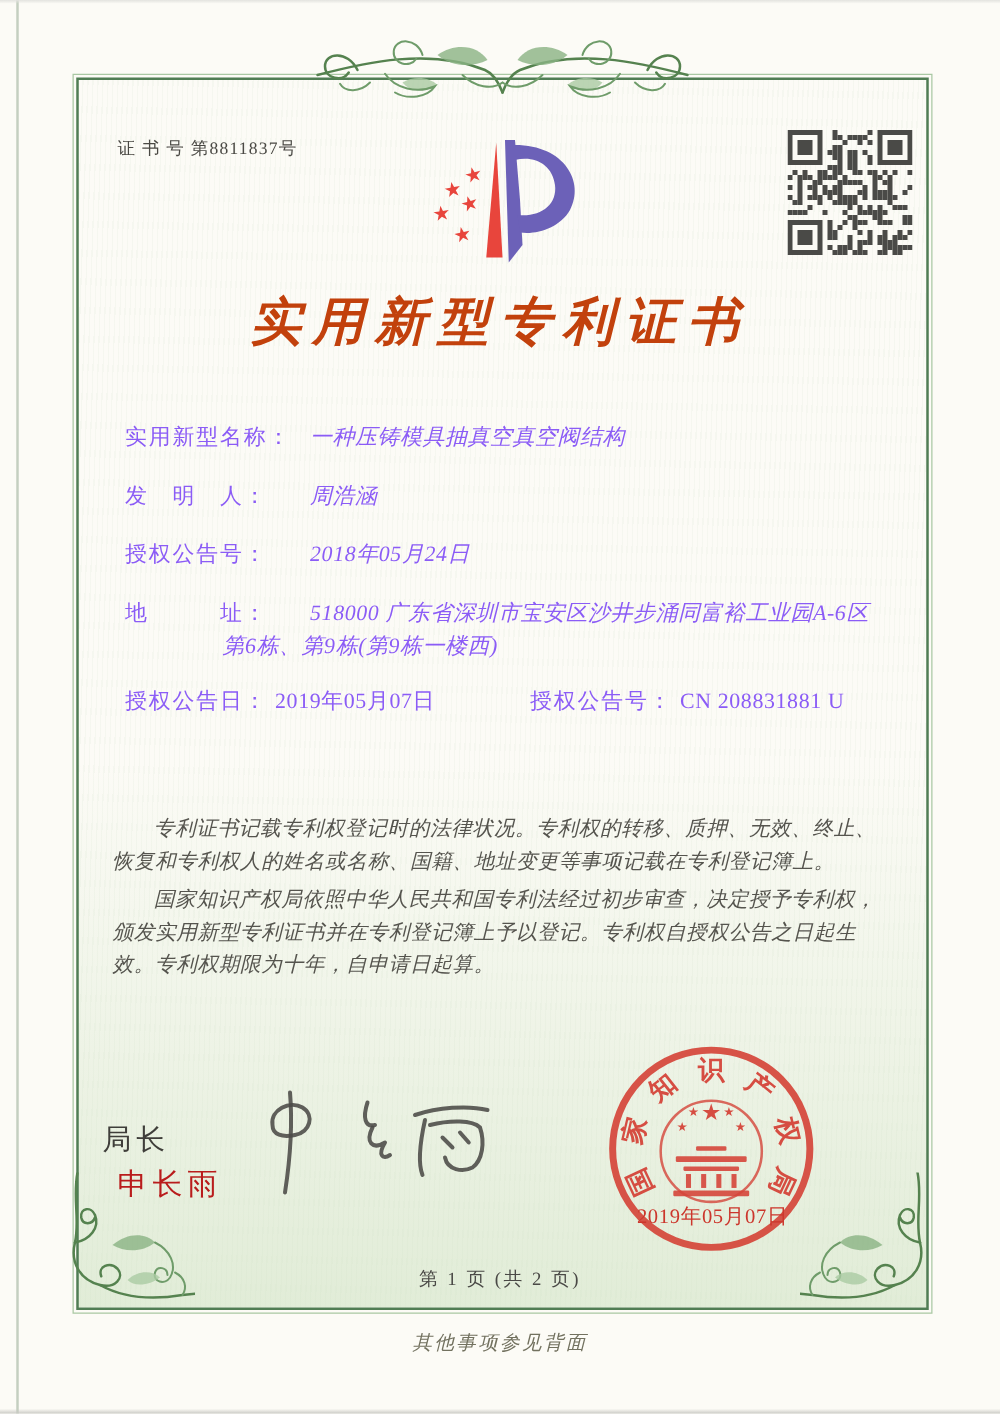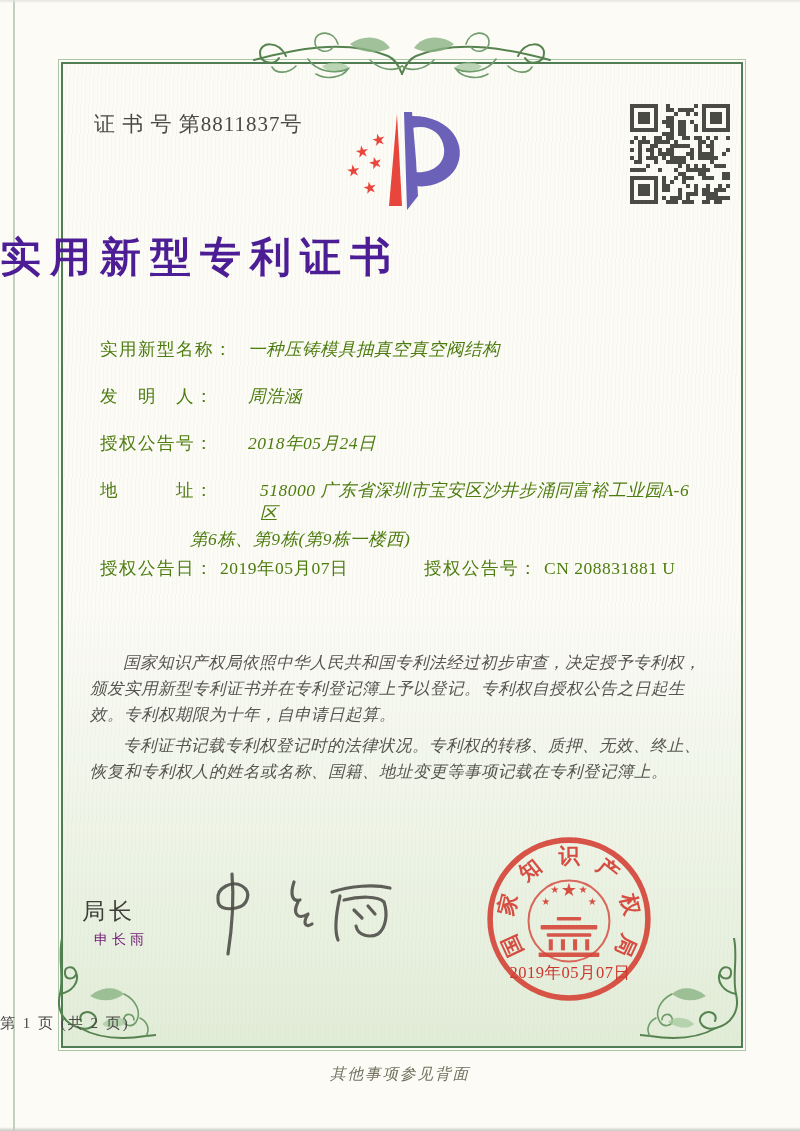--- a/index.html
+++ b/index.html
@@ -19,57 +19,57 @@
   .frame-inner{position:absolute;inset:2px;border:2px solid #507d54;}
   
   .orn-top{position:absolute;left:252px;top:26px;}
   .corner-bl{position:absolute;left:50px;top:938px;}
   .corner-br{position:absolute;left:640px;top:938px;}
   .fl-stroke{fill:none;stroke:#55824f;stroke-width:2;stroke-linecap:round;}
   .fl-stroke2{fill:none;stroke:#6f9c6a;stroke-width:1.6;stroke-linecap:round;}
   .fl-leaf{fill:#8ab383;opacity:.8;stroke:none;}
   .fl-leaf2{fill:#aacba2;opacity:.8;stroke:none;}
   
-  .cert-no{position:absolute;left:94px;top:110px;font-size:21px;letter-spacing:1px;color:#4a4944;}
+  .cert-no{position:absolute;left:94px;top:110px;font-size:14px;letter-spacing:1px;color:#4a4944;}
   .logo{position:absolute;left:328px;top:100px;}
   .logo-star{font-size:16px;fill:#e8453c;text-anchor:middle;}
   .qr{position:absolute;left:630px;top:104px;width:100px;height:100px;}
-  .title{position:absolute;left:0;right:0;top:230px;font-size:41px;font-weight:600;
-         letter-spacing:9px;color:#4c1d95;margin:0;}
-  
-  .fields{position:absolute;left:100px;top:338px;width:600px;color:#4d7c0f;}
+  .title{position:absolute;left:0;right:0;top:230px;text-align:center;font-size:41px;font-weight:600;
+         letter-spacing:9px;color:#c2410c;margin:0;font-style:italic;}
+  
+  .fields{position:absolute;left:100px;top:338px;width:600px;color:#8b5cf6;}
   .row{display:flex;margin-bottom:24px;font-size:17.5px;line-height:23px;}
   .row .label{width:148px;flex:none;letter-spacing:1.5px;}
   .row .value{flex:1;letter-spacing:.5px;font-style:italic;}
-  .row.address{margin-bottom:6px;gap:12px;}
+  .row.address{margin-bottom:21px;}
   .addr-l2{margin-left:-70px;margin-top:2px;line-height:24px;}
   .grant{display:flex;font-size:17.5px;line-height:23px;margin-top:2px;}
   .grant .g-label{letter-spacing:1.5px;}
   .grant .g-val{margin-left:6px;letter-spacing:.5px;}
   .grant .g2{margin-left:76px;}
   
   .paras{position:absolute;left:90px;top:650px;width:622px;}
   .paras p{margin:0 0 5px;text-indent:2em;font-size:16.5px;line-height:26px;color:#55544e;font-style:italic;letter-spacing:.5px;}
   
   .signer-title{position:absolute;left:82px;top:896px;font-size:23px;letter-spacing:4px;color:#3f3e3a;}
-  .signer-name{position:absolute;left:94px;top:931px;font-size:14px;letter-spacing:4px;color:#701a75;}
+  .signer-name{position:absolute;left:94px;top:931px;font-size:24px;letter-spacing:4px;color:#b91c1c;}
   .signature{position:absolute;left:198px;top:862px;}
   .sig{fill:none;stroke:#4b4a47;stroke-width:3.2;stroke-linecap:round;stroke-linejoin:round;opacity:.88;}
   
   .seal{position:absolute;left:482px;top:832px;width:174px;height:174px;}
   .seal-ring{fill:none;stroke:#d5453a;stroke-width:5.5;opacity:.92;}
   .seal-ch{fill:#d5453a;font-size:21px;font-weight:700;text-anchor:middle;dominant-baseline:middle;
            font-family:"Liberation Serif","DejaVu Serif",serif;opacity:.95;}
   .emb{fill:#d5453a;opacity:.9;}
   .emb-line{fill:none;stroke:#d5453a;stroke-width:2;opacity:.8;}
   .emb-star{fill:#d5453a;text-anchor:middle;opacity:.95;}
   .seal-date{position:absolute;left:480px;top:962px;width:180px;text-align:center;font-size:16.5px;
              color:#cc362c;letter-spacing:.5px;font-weight:500;}
   
-  .page-num{position:absolute;left:0;right:0;top:1014px;font-size:15px;letter-spacing:2px;color:#4a4946;}
+  .page-num{position:absolute;left:0;right:0;top:1014px;text-align:center;font-size:15px;letter-spacing:2px;color:#4a4946;}
   .back-note{position:absolute;left:0;right:0;top:1064px;text-align:center;font-size:15.5px;letter-spacing:2px;
              color:#72715f;font-style:italic;}
 </style>
 </head>
 <body>
 
 <div class="stage">
 
   <div class="scan-left"></div>
   <div class="scan-top"></div>
@@ -372,22 +372,22 @@
     </div>
     <div class="grant">
       <span class="g-label">授权公告日：</span>
       <span class="g-val">2019年05月07日</span>
       <span class="g-label g2">授权公告号：</span>
       <span class="g-val">CN 208831881 U</span>
     </div>
   </div>
 
   <div class="paras">
+    <p>专利证书记载专利权登记时的法律状况。专利权的转移、质押、无效、终止、恢复和专利权人的姓名或名称、国籍、地址变更等事项记载在专利登记簿上。</p>
     <p>国家知识产权局依照中华人民共和国专利法经过初步审查，决定授予专利权，颁发实用新型专利证书并在专利登记簿上予以登记。专利权自授权公告之日起生效。专利权期限为十年，自申请日起算。</p>
-    <p>专利证书记载专利权登记时的法律状况。专利权的转移、质押、无效、终止、恢复和专利权人的姓名或名称、国籍、地址变更等事项记载在专利登记簿上。</p>
   </div>
 
   <div class="signer-title">局长</div>
   <div class="signer-name">申长雨</div>
 
   <svg class="signature" width="215" height="105" viewBox="0 0 215 105">
     <path class="sig" d="M20 38 C18 26 34 18 44 24 C54 30 50 44 38 46 C28 48 20 46 20 38"></path>
     <path class="sig" d="M34 12 C36 36 34 66 30 92"></path>
     <path class="sig" d="M96 20 C92 32 94 40 102 38"></path>
     <path class="sig" d="M100 40 C94 52 100 58 110 52 C104 62 108 66 114 62"></path>

